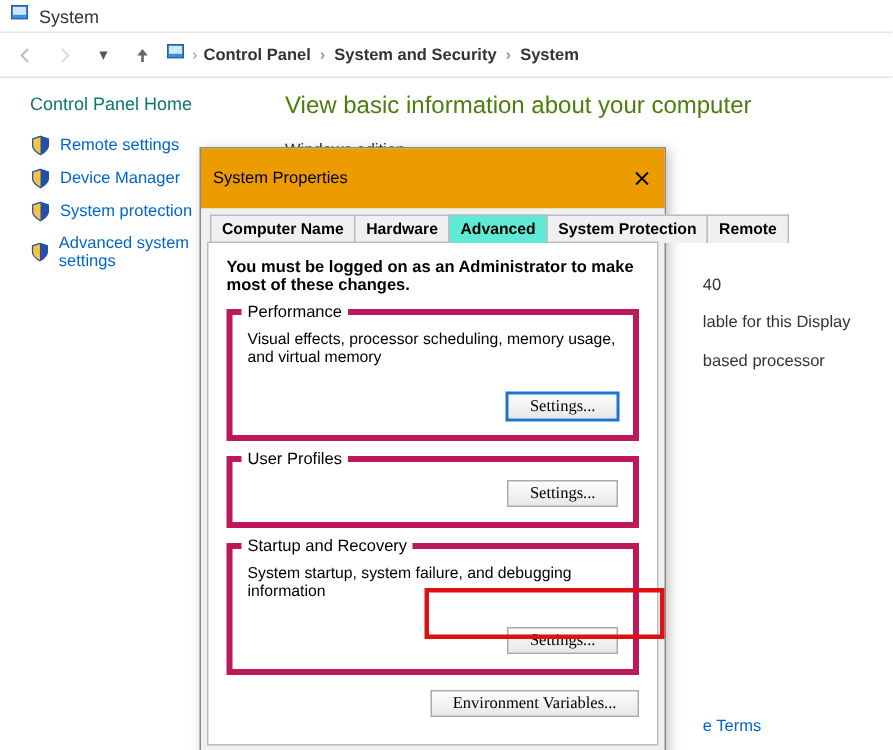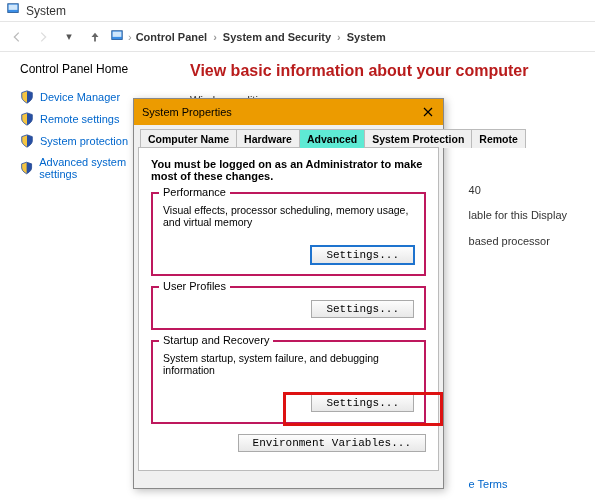--- a/index.html
+++ b/index.html
@@ -12,44 +12,44 @@
   
   .navbar { height: 30px; display: flex; align-items: center; gap: 4px; padding: 0 6px; border-bottom: 1px solid #e5e5e5; font-size: 11px; }
   .nav-btn { width: 22px; height: 22px; display:flex; align-items:center; justify-content:center; color:#888; }
   .crumb-wrap { display: flex; align-items: center; gap: 6px; color: #333; font-weight: bold; }
   .crumb-sep { color: #999; }
   .crumb { white-space: nowrap; }
 
   
   .main { display: flex; padding: 10px 20px; gap: 30px; }
   .sidebar { width: 140px; flex-shrink: 0; }
-  .sidebar-title { color: #000000; font-size: 12px; margin-bottom: 14px; }
+  .sidebar-title { color: #0f766e; font-size: 12px; margin-bottom: 14px; }
   .sidebar-item { display: flex; align-items: center; gap: 6px; color: #0066cc; font-size: 11px; margin-bottom: 8px; }
   .content { flex: 1; }
-  .content h2 { color: #b91c1c; font-weight: bold; font-size: 16px; margin: 0 0 14px 0; }
+  .content h2 { color: #4d7c0f; font-weight: normal; font-size: 16px; margin: 0 0 14px 0; }
   .section-label { font-size: 11px; color: #333; margin-bottom: 8px; }
 
   .right-info { position: absolute; right: 28px; top: 178px; font-size: 11px; color: #333; line-height: 2.3; text-align: left; }
   .right-link { color: #0066cc; margin-top: 48px; }
 
   
   .dialog { position: absolute; left: 133px; top: 98px; width: 311px; background: #f0f0f0; border: 1px solid #888; box-shadow: 2px 2px 8px rgba(0,0,0,.25); }
-  .dlg-title { height: 26px; background: #ec9b00; display: flex; align-items: center; justify-content: space-between; padding: 0 8px; font-size: 11px; color: #000; }
+  .dlg-title { height: 40px; background: #ec9b00; display: flex; align-items: center; justify-content: space-between; padding: 0 8px; font-size: 11px; color: #000; }
   .dlg-close { width: 14px; height: 14px; display:flex; align-items:center; justify-content:center; }
   .dlg-tabs { display: flex; background: #f0f0f0; padding-top: 4px; font-size: 10.5px; }
   .dlg-tab { padding: 3px 7px; border: 1px solid #bbb; border-bottom: none; background: #f0f0f0; margin-right: -1px; white-space: nowrap; font-weight: bold; }
   .dlg-tab:first-child { margin-left: 6px; }
   .dlg-tab.active { background: #5eead4; position: relative; z-index: 2; }
   .dlg-body { background: #fff; border: 1px solid #bbb; margin: 0 4px 4px 4px; padding: 10px 12px; font-size: 11px; position: relative; top: -1px; }
   .intro { margin-bottom: 10px; font-weight: bold; }
-  .group { border: 2px solid #be185d; padding: 8px 10px 10px 10px; margin-bottom: 10px; position: relative; }
+  .group { border: 4px solid #be185d; padding: 8px 10px 10px 10px; margin-bottom: 10px; position: relative; }
   .group-title { position: absolute; top: -8px; left: 6px; background: #fff; padding: 0 4px; font-size: 11px; }
   .group-desc { margin-top: 2px; margin-bottom: 18px; font-size: 10.5px; }
   .group-btnrow { text-align: right; margin-top: 4px; }
-  .btn { font-size: 11px; padding: 2px 14px; border: 1px solid #aaa; background: linear-gradient(#fdfdfd,#e8e8e8); min-width: 70px; font-family: Liberation Mono, monospace; }
+  .btn { font-size: 11px; padding: 2px 14px; border: 1px solid #aaa; background: linear-gradient(#fdfdfd,#e8e8e8); min-width: 70px; font-family: Liberation Serif, serif; }
   .btn.focus { border: 1px solid #1e73ce; outline: 1px solid #1e73ce; }
   .btn:disabled { color: #999; }
   .envrow { text-align: right; margin: 8px 0; }
   .dlg-buttons { text-align: right; padding: 6px 10px; background: #f0f0f0; }
   .highlight-box { position: absolute; border: 3px solid #d11; pointer-events: none; }
 
   
   .shield-svg { width: 14px; height: 14px; }
 </style>
 </head>
@@ -99,28 +99,28 @@
 </div>
 
 <div class="main">
   <div class="sidebar">
     <div class="sidebar-title">Control Panel Home</div>
     <div class="sidebar-item">
       <svg class="shield-svg" viewBox="0 0 16 16">
           <path d="M8 1 L14 3 V8 C14 12 8 15 8 15 C8 15 2 12 2 8 V3 Z" fill="#f5c542" stroke="#274fa3"></path>
           <path d="M8 1 L14 3 V8 C14 12 8 15 8 15 V1 Z" fill="#274fa3"></path>
         </svg>
+      <span>Remote settings</span>
+    </div>
+    <div class="sidebar-item">
+      <svg class="shield-svg" viewBox="0 0 16 16">
+          <path d="M8 1 L14 3 V8 C14 12 8 15 8 15 C8 15 2 12 2 8 V3 Z" fill="#f5c542" stroke="#274fa3"></path>
+          <path d="M8 1 L14 3 V8 C14 12 8 15 8 15 V1 Z" fill="#274fa3"></path>
+        </svg>
       <span>Device Manager</span>
-    </div>
-    <div class="sidebar-item">
-      <svg class="shield-svg" viewBox="0 0 16 16">
-          <path d="M8 1 L14 3 V8 C14 12 8 15 8 15 C8 15 2 12 2 8 V3 Z" fill="#f5c542" stroke="#274fa3"></path>
-          <path d="M8 1 L14 3 V8 C14 12 8 15 8 15 V1 Z" fill="#274fa3"></path>
-        </svg>
-      <span>Remote settings</span>
     </div>
     <div class="sidebar-item">
       <svg class="shield-svg" viewBox="0 0 16 16">
           <path d="M8 1 L14 3 V8 C14 12 8 15 8 15 C8 15 2 12 2 8 V3 Z" fill="#f5c542" stroke="#274fa3"></path>
           <path d="M8 1 L14 3 V8 C14 12 8 15 8 15 V1 Z" fill="#274fa3"></path>
         </svg>
       <span>System protection</span>
     </div>
     <div class="sidebar-item">
       <svg class="shield-svg" viewBox="0 0 16 16">

